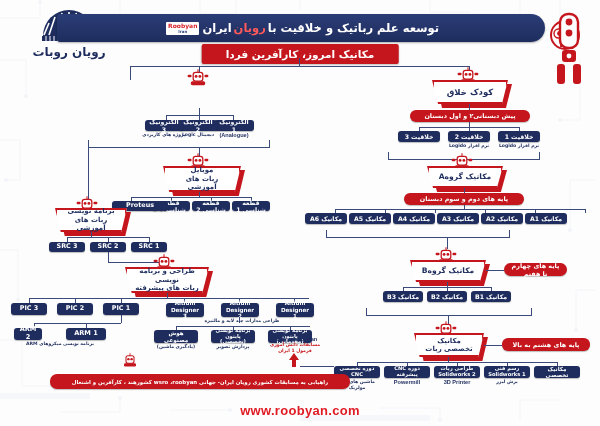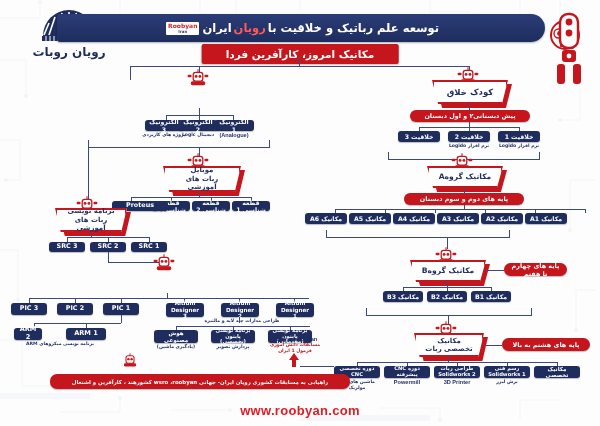--- a/index.html
+++ b/index.html
@@ -349,20 +349,29 @@
   <svg class="mascot" style="left:152px;top:253px;" viewBox="0 0 30 24">
     <rect x="9" y="5" width="12" height="11" rx="3" fill="#fff" stroke="#c4161c" stroke-width="1.6"></rect>
     <circle cx="12.6" cy="10" r="1.8" fill="#c4161c"></circle>
       <circle cx="17.4" cy="10" r="1.8" fill="#c4161c"></circle>
     <rect x="6" y="16" width="18" height="5" rx="2" fill="#c4161c"></rect>
     <rect x="2" y="8" width="5" height="3" rx="1.5" fill="#c4161c"></rect>
     <rect x="23" y="8" width="5" height="3" rx="1.5" fill="#c4161c"></rect>
     <line x1="15" y1="1" x2="15" y2="5" stroke="#c4161c" stroke-width="1.3"></line>
   </svg>
 
+  <div class="ribbon" style="left:125px;top:267px;width:84px;height:26px;">
+    <div class="rb-shadow"></div>
+    <div class="rb-body">
+      <div>
+        <div>طراحی و برنامه نویسی</div>
+        <div>ربات های پیشرفته</div>
+      </div>
+    </div>
+  </div>
 
   <div class="ln v" style="left:167px;top:293px;height:5px;"></div>
   <div class="ln h" style="left:29px;top:298px;width:280px;"></div>
   <div class="ln v" style="left:29px;top:298px;height:5px;"></div>
   <div class="ln v" style="left:75px;top:298px;height:5px;"></div>
   <div class="ln v" style="left:121px;top:298px;height:5px;"></div>
   <div class="ln v" style="left:184px;top:298px;height:5px;"></div>
   <div class="ln v" style="left:239px;top:298px;height:5px;"></div>
   <div class="ln v" style="left:294px;top:298px;height:5px;"></div>
 
@@ -575,21 +584,21 @@
     <div class="rb-shadow"></div>
     <div class="rb-body">
       <div>
         <div>مکانیک</div>
         <div>تخصصی ربات</div>
       </div>
     </div>
   </div>
 
   <div class="ln h" style="left:484px;top:345px;width:18px;"></div>
-  <div class="pill" style="left:502px;top:338px;width:88px;height:13px;">پایه های هشتم به بالا</div>
+  <div class="pill" style="left:502px;top:338px;width:88px;height:13px;border-radius:6px;">پایه های هشتم به بالا</div>
 
   <div class="ln v" style="left:448px;top:357px;height:5px;"></div>
   <div class="ln h" style="left:357px;top:362px;width:200px;"></div>
   <div class="ln v" style="left:357px;top:362px;height:4px;"></div>
   <div class="ln v" style="left:407px;top:362px;height:4px;"></div>
   <div class="ln v" style="left:457px;top:362px;height:4px;"></div>
   <div class="ln v" style="left:507px;top:362px;height:4px;"></div>
   <div class="ln v" style="left:557px;top:362px;height:4px;"></div>
 
   <div class="node" style="left:534px;top:366px;width:46px;height:12px;font-size:5.6px;">

